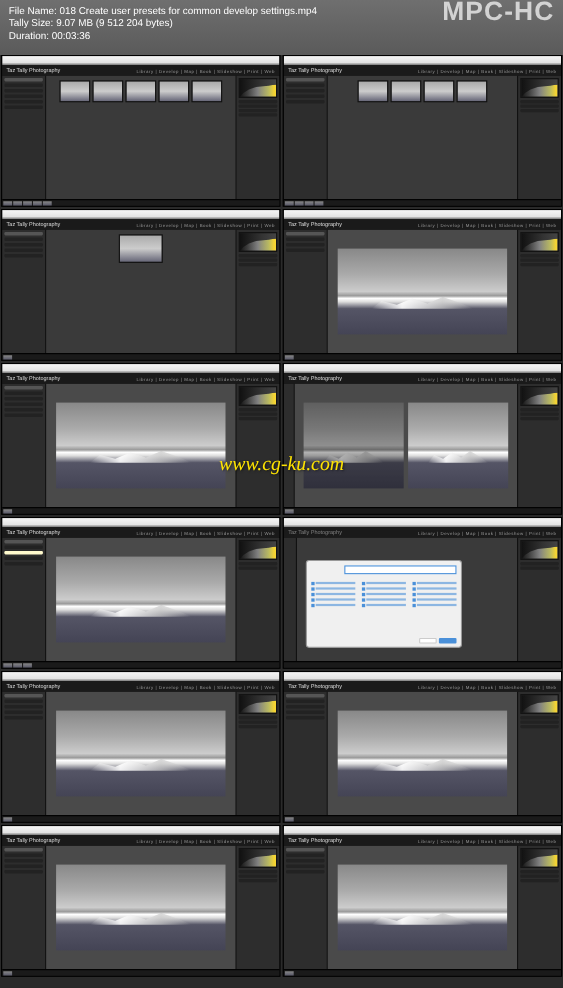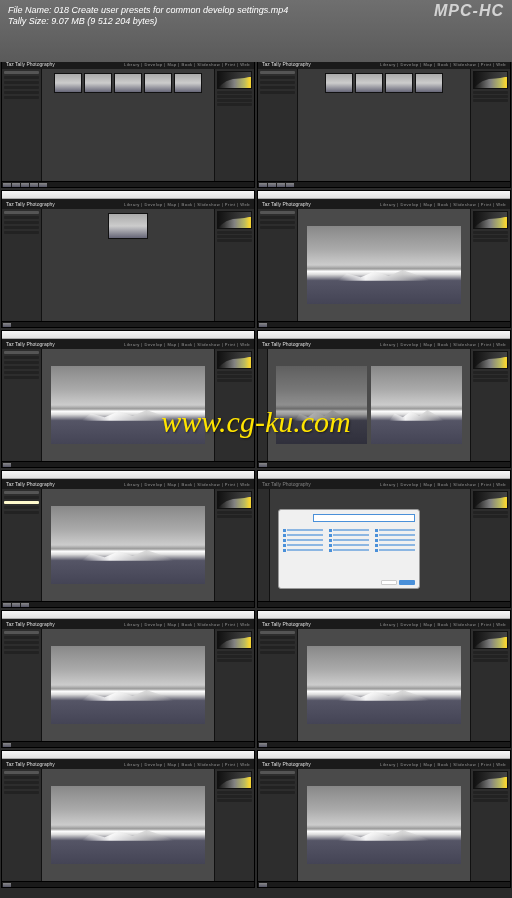--- a/index.html
+++ b/index.html
@@ -1,19 +1,19 @@
 <!DOCTYPE html>
 <html><head>
 <meta charset="utf-8">
 <style>
   * { box-sizing: border-box; margin: 0; padding: 0; }
   body { width: 512px; height: 898px; background: #2a2a2a; font-family: Arial, sans-serif; overflow: hidden; position: relative; }
   
-  .info-bar { position: absolute; top: 0; left: 0; right: 0; height: 62px; background: linear-gradient(to bottom, #6f6f6f, #5a5a5a); padding: 5px 8px; color: #fff; font-size: 9px; line-height: 11px; z-index: 10; font-style: italic; }
-  .info-bar .app-name { position: absolute; right: 8px; top: 5px; font-size: 16px; font-weight: bold; letter-spacing: 1px; opacity: 0.7; }
+  .info-bar { position: absolute; top: 0; left: 0; right: 0; height: 50px; background: linear-gradient(to bottom, #6f6f6f, #5a5a5a); padding: 5px 8px; color: #fff; font-size: 9px; line-height: 11px; z-index: 10; }
+  .info-bar .app-name { position: absolute; right: 8px; top: 5px; font-size: 24px; font-weight: bold; letter-spacing: 1px; opacity: 0.7; }
   
   .frames { position: absolute; top: 50px; left: 0; right: 0; bottom: 10px; display: grid; grid-template-columns: 1fr 1fr; grid-template-rows: repeat(6, 1fr); gap: 2px; padding: 0 1px; }
   .frame { background: #1a1a1a; border: 1px solid #000; position: relative; overflow: hidden; }
   .titlebar { height: 8px; background: linear-gradient(to bottom, #f5f5f5, #e0e0e0); border-bottom: 1px solid #aaa; }
   .brand { height: 10px; background: #1a1a1a; color: #ddd; font-size: 5px; padding: 2px 4px; display: flex; justify-content: space-between; align-items: center; }
   .modules { color: #999; font-size: 4px; letter-spacing: 0.5px; }
   .content { position: absolute; top: 18px; bottom: 6px; left: 0; right: 0; display: flex; }
   .left-panel { width: 40px; background: #2d2d2d; border-right: 1px solid #111; padding: 2px; display: flex; flex-direction: column; gap: 1px; }
   .right-panel { width: 40px; background: #2d2d2d; border-left: 1px solid #111; padding: 2px; display: flex; flex-direction: column; }
   .center { flex: 1; background: #4a4a4a; display: flex; align-items: center; justify-content: center; position: relative; }
@@ -39,28 +39,29 @@
   .dialog { position: absolute; top: 20px; left: 8px; right: 50px; bottom: 12px; background: #f0f0f0; border: 1px solid #999; border-radius: 3px; padding: 4px; font-size: 3px; color: #333; }
   .dialog-field { height: 8px; background: #fff; border: 1px solid #4a90d9; margin-bottom: 2px; margin-left: 30px; }
   .dialog-cols { display: flex; gap: 6px; margin-top: 6px; }
   .dialog-col { flex: 1; }
   .check-line { height: 4px; margin-bottom: 1px; display: flex; align-items: center; gap: 1px; }
   .cb { width: 3px; height: 3px; background: #4a90d9; flex-shrink: 0; }
   .cb-label { height: 2px; background: #4a90d9; flex: 1; opacity: 0.6; }
   .dialog-btn { position: absolute; bottom: 3px; right: 4px; width: 16px; height: 5px; background: #4a90d9; border-radius: 1px; }
   .dialog-btn2 { position: absolute; bottom: 3px; right: 22px; width: 16px; height: 5px; background: #fff; border: 1px solid #ccc; border-radius: 1px; }
   
-  .watermark { position: absolute; top: 47%; left: 50%; transform: translate(-50%, -50%); color: #ffe400; font-size: 30px; font-family: Georgia, serif; font-style: italic; z-index: 20; text-shadow: 1px 1px 2px rgba(0,0,0,0.5); white-space: nowrap; pointer-events: none; }
+  .watermark { position: absolute; top: 47%; left: 50%; transform: translate(-50%, -50%); color: #ffe400; font-size: 18px; font-family: Georgia, serif; font-style: italic; z-index: 20; text-shadow: 1px 1px 2px rgba(0,0,0,0.5); white-space: nowrap; pointer-events: none; }
 </style>
 </head>
 <body>
 
 <div class="info-bar">
   <div><span>File Name:</span> <span>018 Create user presets for common develop settings.mp4</span></div>
   <div><span>Tally Size:</span> <span>9.07 MB (9 512 204 bytes)</span></div>
+  <div><span>Duration:</span> <span>00:03:36</span></div>
   <div class="app-name">MPC-HC</div>
 </div>
 
 <div class="frames">
 
   <div class="frame">
     <div class="titlebar"></div>
     <div class="brand">
         <span>Taz Tally Photography</span>
         <span class="modules">Library | Develop | Map | Book | Slideshow | Print | Web</span>

